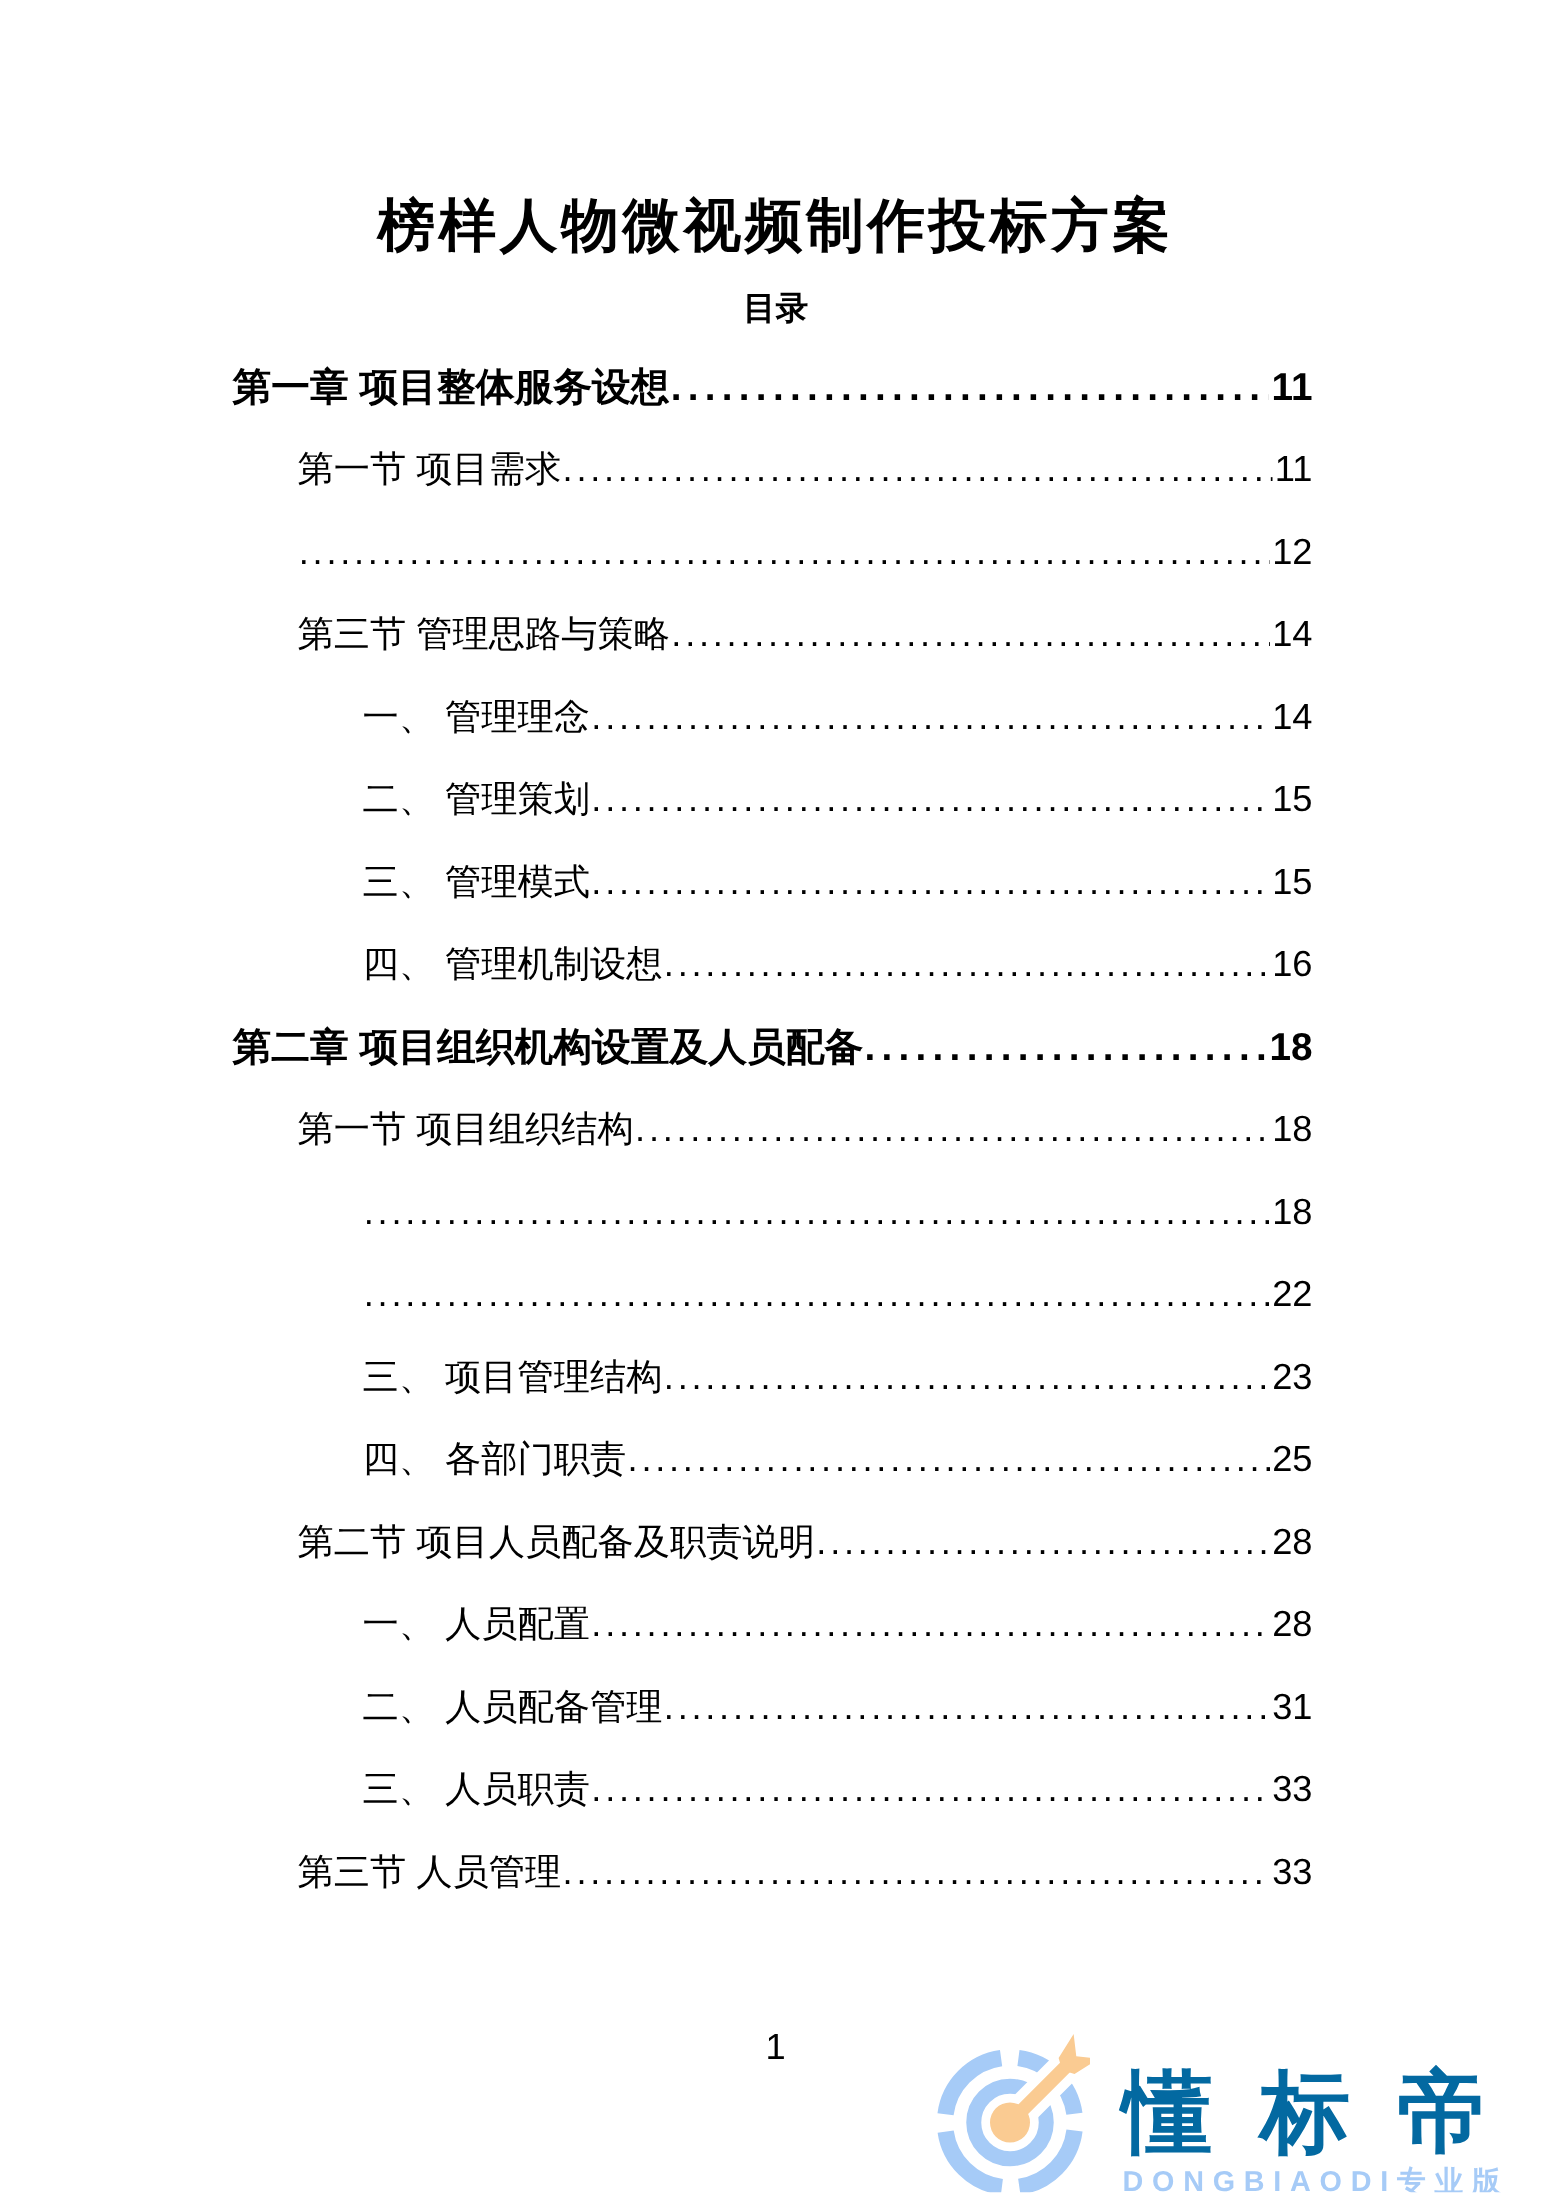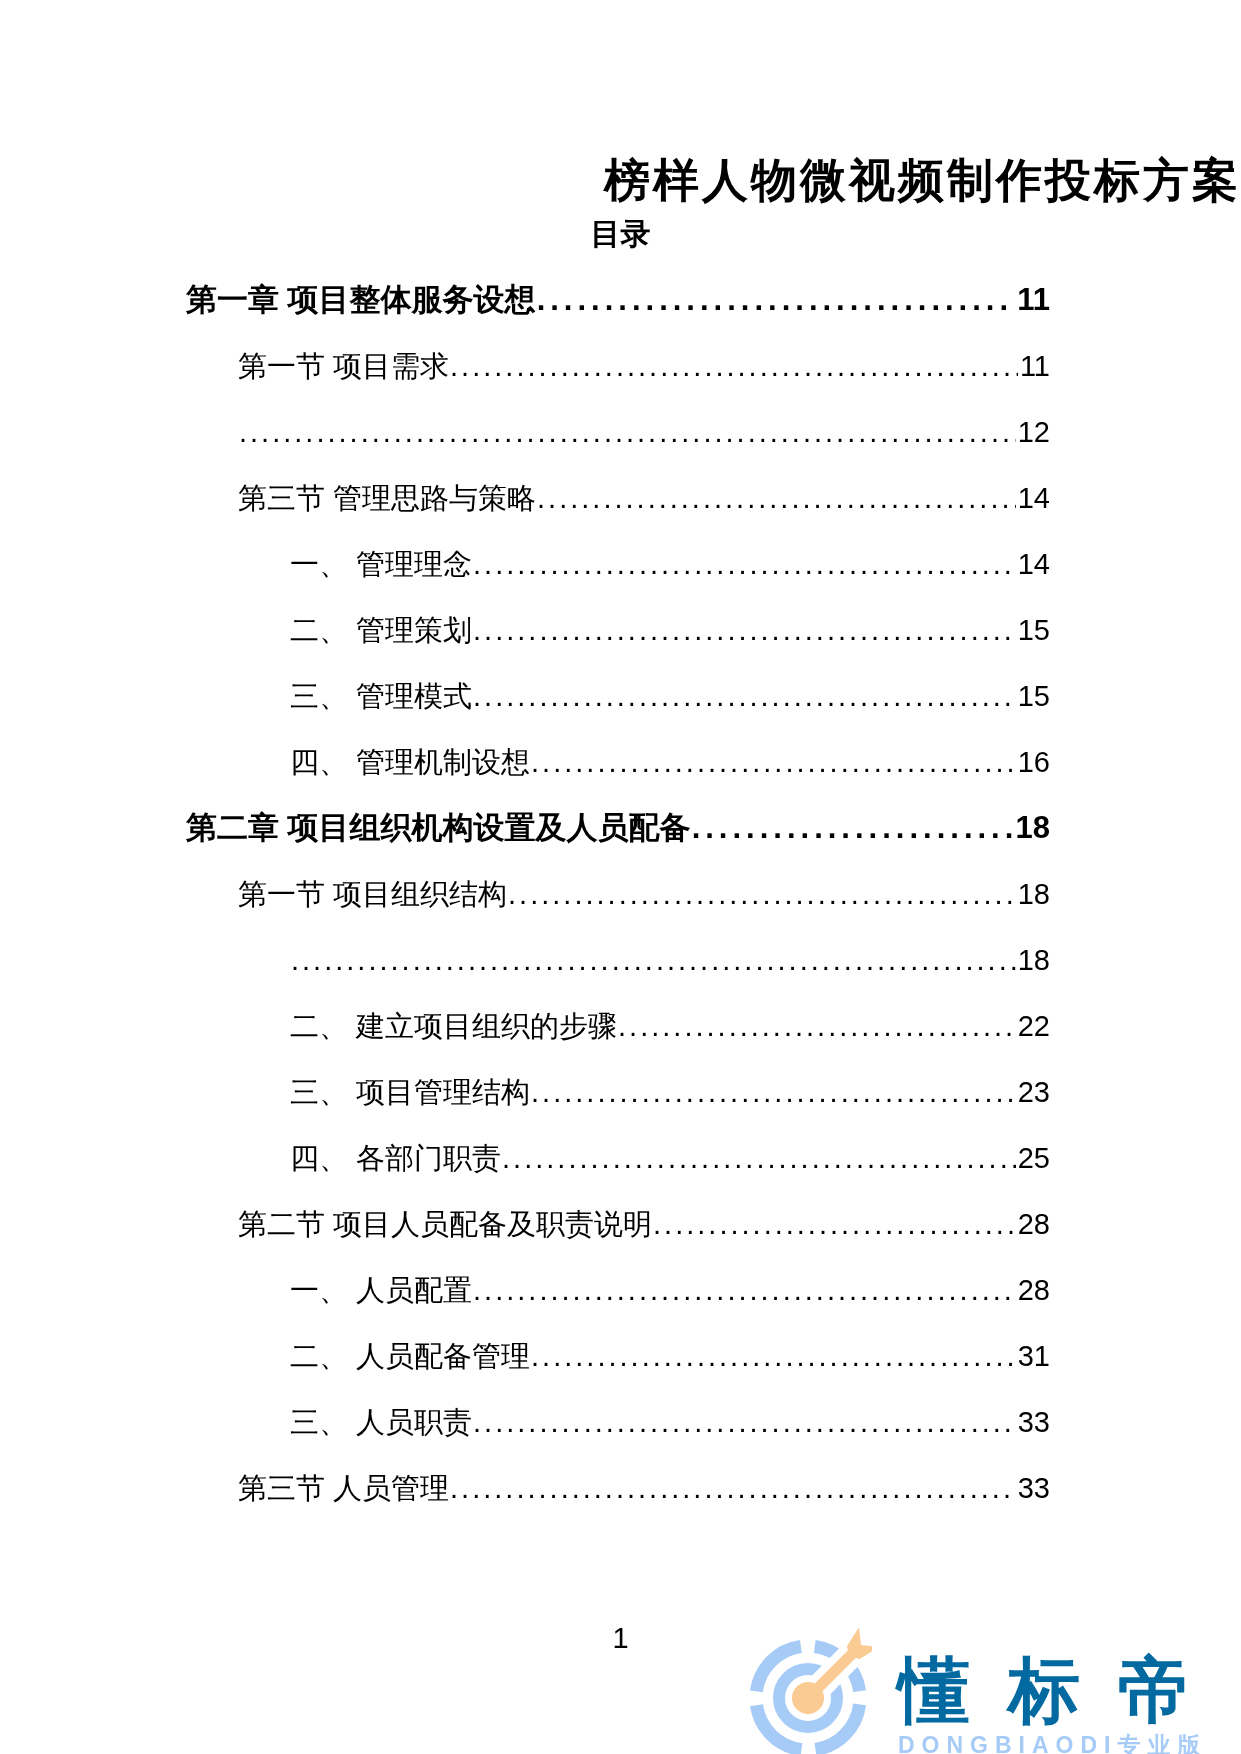--- a/index.html
+++ b/index.html
@@ -7,29 +7,29 @@
     position:relative;
     width:1241px; height:1754px;
     margin:0 auto;
     background:#ffffff;
     overflow:hidden;
     font-family:"Liberation Sans","DejaVu Sans",sans-serif;
     color:#000000;
   }
   .doc-title {
     margin:0; padding-top:152px;
-    text-align:right;
+    text-align:center;
     font-size:46px; font-weight:900;
     letter-spacing:3px;
     line-height:1.25;
   }
   .toc-heading {
-    margin:4px 0 0 0;
+    margin:20px 0 0 0;
     text-align:center;
-    font-size:30px; font-weight:700;
+    font-size:26px; font-weight:700;
     line-height:1.3;
   }
   .toc {
     margin:14px 191px 0 186px;
   }
   .toc-row {
     display:flex;
     align-items:flex-end;
     height:66px;
     line-height:66px;
@@ -141,21 +141,20 @@
       <div class="toc-row lvl1">
         <span class="t">第一节 项目组织结构</span>
         <span class="leader">........................................................................................................................................................................................................</span>
         <span class="pg">18</span>
       </div>
       <div class="toc-row lvl2">
         <span class="leader">........................................................................................................................................................................................................</span>
         <span class="pg">18</span>
       </div>
       <div class="toc-row lvl2">
-        <span class="t">二、 建立项目组织的步骤</span>
         <span class="leader">........................................................................................................................................................................................................</span>
         <span class="pg">22</span>
       </div>
       <div class="toc-row lvl2">
         <span class="t">三、 项目管理结构</span>
         <span class="leader">........................................................................................................................................................................................................</span>
         <span class="pg">23</span>
       </div>
       <div class="toc-row lvl2">
         <span class="t">四、 各部门职责</span>

